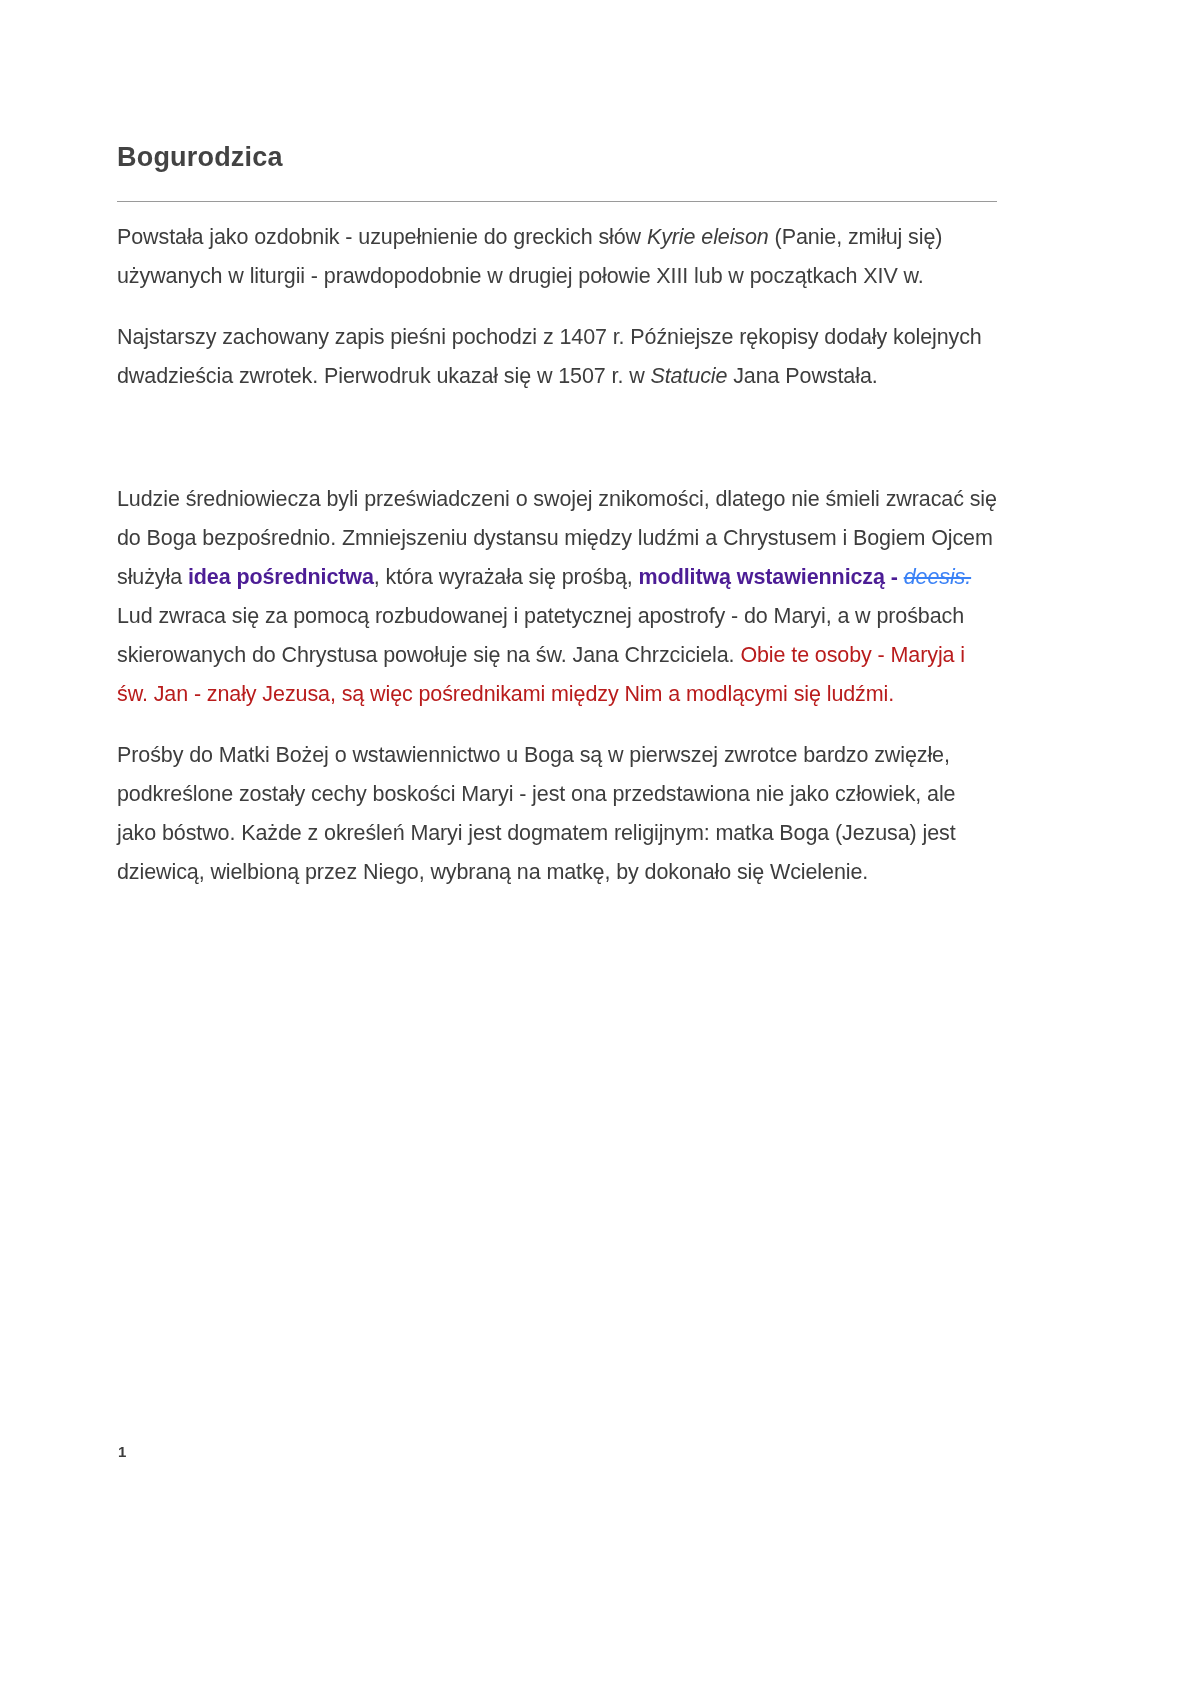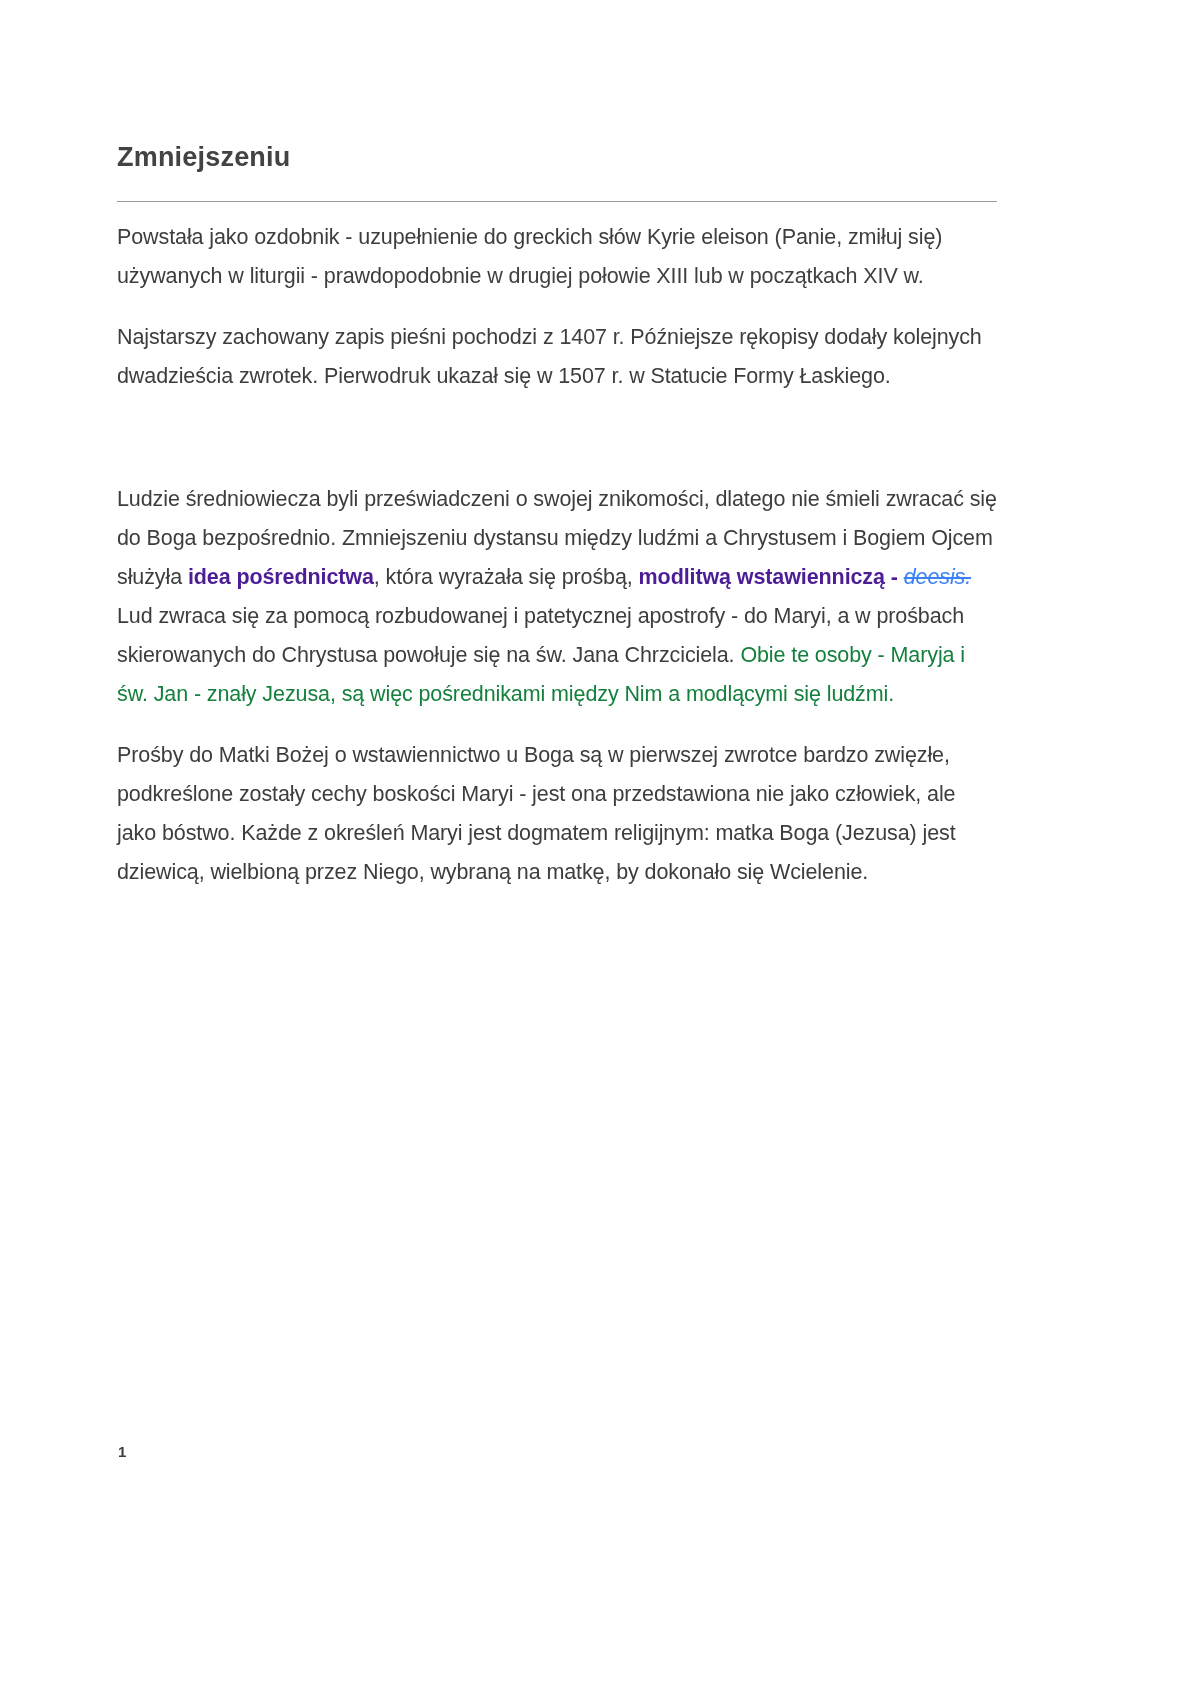--- a/index.html
+++ b/index.html
@@ -66,48 +66,49 @@
     color: #4c1d95;
     font-weight: bold;
   }
   .hl-orange-strike {
     color: #3b82f6;
     font-weight: normal;
     font-style: italic;
     text-decoration: line-through;
   }
   .hl-lavender {
-    color: #15803d;
+    color: #b91c1c;
   }
   .ital {
+    font-style: italic;
     text-align: center;
   }
   .page-number {
     position: absolute;
     left: 118px;
     top: 1443px;
     font-size: 15px;
     font-weight: bold;
     color: #3d3d3d;
   }
 </style>
 </head>
 <body>
 
 <div class="page">
 
   <div class="content">
 
-    <h1 class="doc-title">Zmniejszeniu</h1>
+    <h1 class="doc-title">Bogurodzica</h1>
 
     <hr class="rule">
 
     <p class="para"><span>Powstała jako ozdobnik - uzupełnienie do greckich słów </span><span class="ital">Kyrie eleison</span><span> (Panie, zmiłuj się) używanych w liturgii - prawdopodobnie </span><span class="hl-purple">w drugiej połowie XIII lub w początkach XIV w.</span></p>
 
-    <p class="para"><span>Najstarszy zachowany zapis pieśni pochodzi z </span><span class="hl-purple">1407 r.</span><span> Późniejsze rękopisy dodały kolejnych dwadzieścia zwrotek. Pierwodruk ukazał się w 1507 r. w </span><span class="ital">Statucie</span><span> Formy Łaskiego.</span></p>
+    <p class="para"><span>Najstarszy zachowany zapis pieśni pochodzi z </span><span class="hl-purple">1407 r.</span><span> Późniejsze rękopisy dodały kolejnych dwadzieścia zwrotek. Pierwodruk ukazał się w 1507 r. w </span><span class="ital">Statucie</span><span> Jana Powstała.</span></p>
 
 
     <div class="spacer-block"></div>
 
     <p class="para"><span>Ludzie średniowiecza byli przeświadczeni o swojej znikomości, dlatego nie śmieli zwracać się do Boga bezpośrednio. Zmniejszeniu dystansu między ludźmi a Chrystusem i Bogiem Ojcem służyła </span><span class="hl-orange">idea pośrednictwa</span><span>, która wyrażała się prośbą, </span><span class="hl-orange">modlitwą wstawienniczą - </span><span class="hl-orange-strike">deesis.</span><span> Lud zwraca się za pomocą rozbudowanej i patetycznej apostrofy - do Maryi, a w prośbach skierowanych do Chrystusa powołuje się na św. Jana Chrzciciela. </span><span class="hl-lavender">Obie te osoby - Maryja i św. Jan - znały Jezusa, są więc pośrednikami między Nim a modlącymi się ludźmi.</span></p>
 
     <p class="para"><span>Prośby do Matki Bożej o wstawiennictwo u Boga są w pierwszej zwrotce bardzo zwięzłe, podkreślone zostały cechy boskości Maryi - jest ona przedstawiona nie jako człowiek, ale jako bóstwo. Każde z określeń Maryi jest dogmatem religijnym: matka Boga (Jezusa) jest dziewicą, wielbioną przez Niego, wybraną na matkę, by dokonało się Wcielenie.</span></p>
 
   </div>
 

